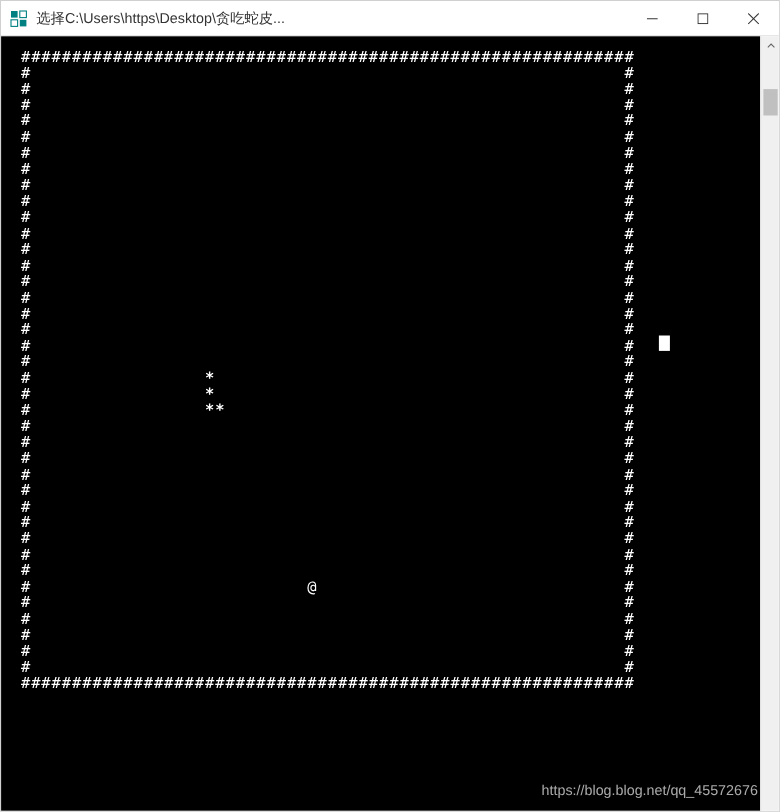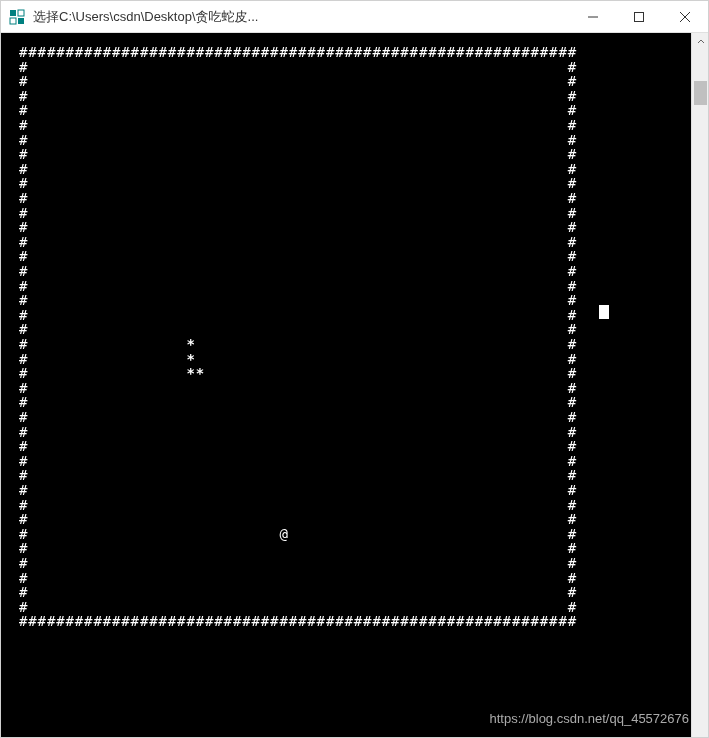--- a/index.html
+++ b/index.html
@@ -33,21 +33,21 @@
 <div class="window">
   <div class="titlebar">
     <div class="titlebar-icon">
       <svg width="16" height="16" viewBox="0 0 16 16">
         <rect x="1" y="1" width="6" height="6" fill="#008080"></rect>
         <rect x="9" y="1" width="6" height="6" fill="#fff" stroke="#008080" stroke-width="1"></rect>
         <rect x="1" y="9" width="6" height="6" fill="#fff" stroke="#008080" stroke-width="1"></rect>
         <rect x="9" y="9" width="6" height="6" fill="#008080"></rect>
       </svg>
     </div>
-    <div class="titlebar-title">选择C:\Users\csdn\Desktop\贪吃蛇皮...</div>
+    <div class="titlebar-title">选择C:\Users\https\Desktop\贪吃蛇皮...</div>
     <div class="titlebar-btns">
       <div class="titlebar-btn">
         <svg width="10" height="10" viewBox="0 0 10 10">
             <line x1="0" y1="5" x2="10" y2="5" stroke="currentColor" stroke-width="1"></line>
           </svg>
       </div>
       <div class="titlebar-btn">
         <svg width="10" height="10" viewBox="0 0 10 10">
             <rect x="0.5" y="0.5" width="9" height="9" fill="none" stroke="currentColor" stroke-width="1"></rect>
           </svg>
@@ -271,13 +271,13 @@
       <div class="scroll-up">
         <svg width="8" height="8" viewBox="0 0 8 8">
             <polyline points="1,5 4,2 7,5" fill="none" stroke="#666" stroke-width="1"></polyline>
           </svg>
       </div>
       <div class="scroll-thumb"></div>
     </div>
   </div>
 </div>
 
-<div class="watermark">https://blog.csdn.net/qq_45572676</div>
+<div class="watermark">https://blog.blog.net/qq_45572676</div>
 
 </body></html>

